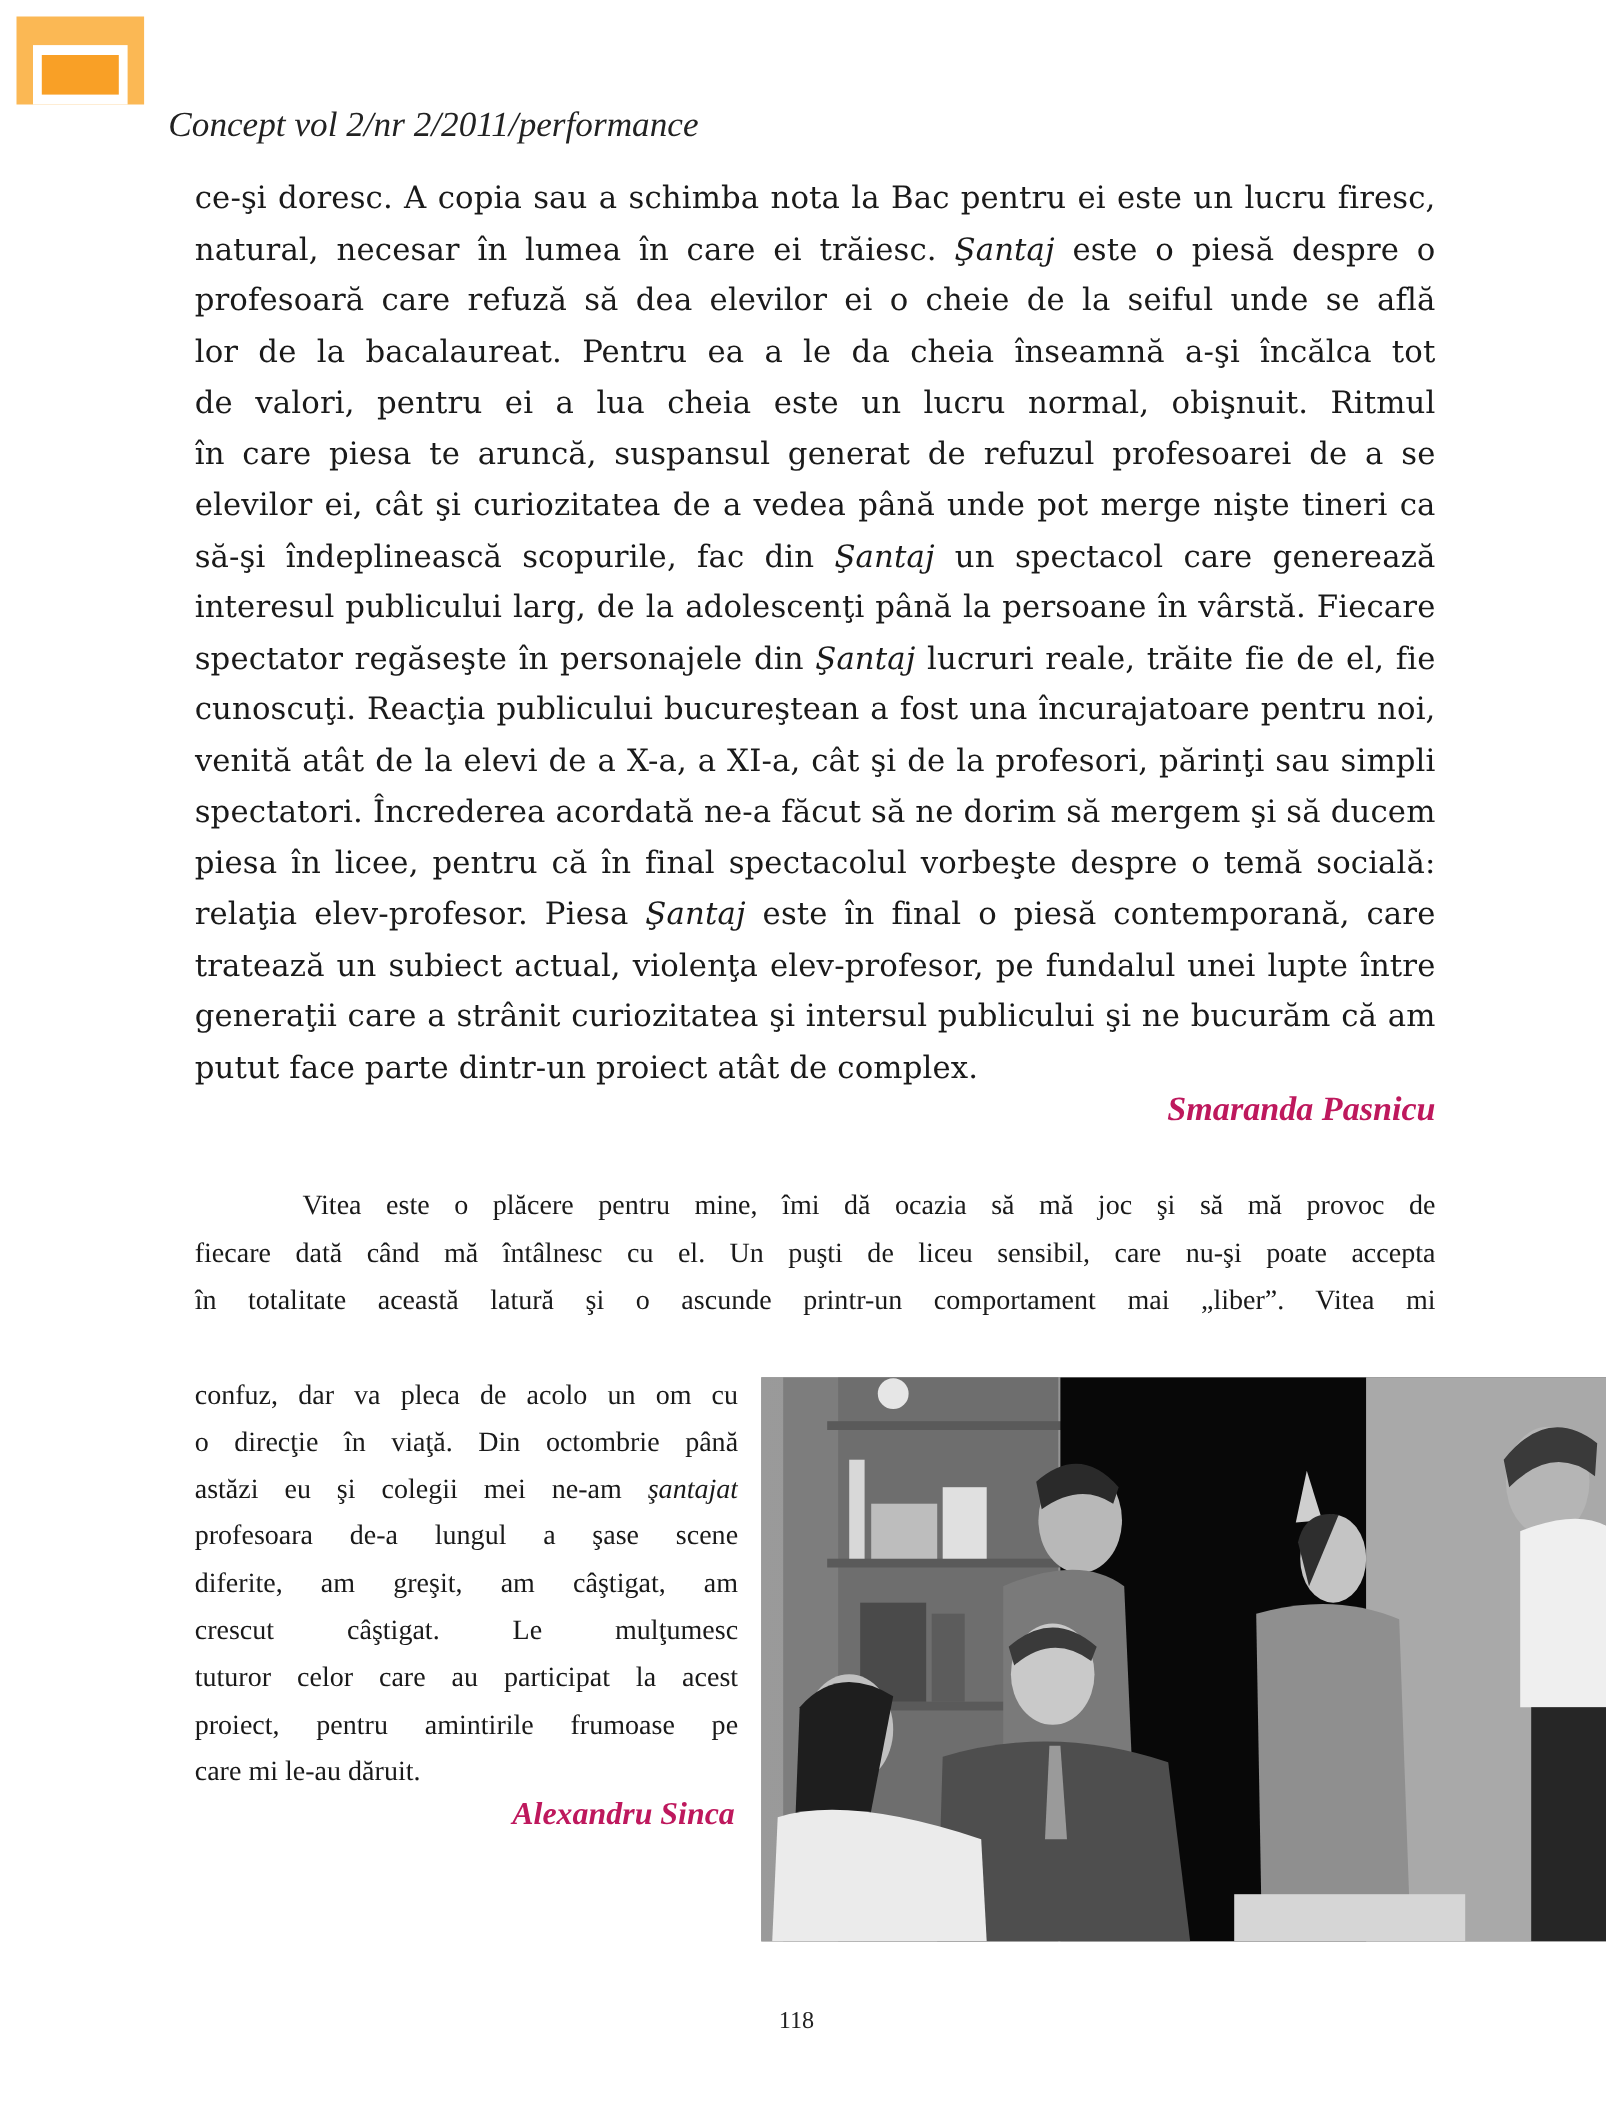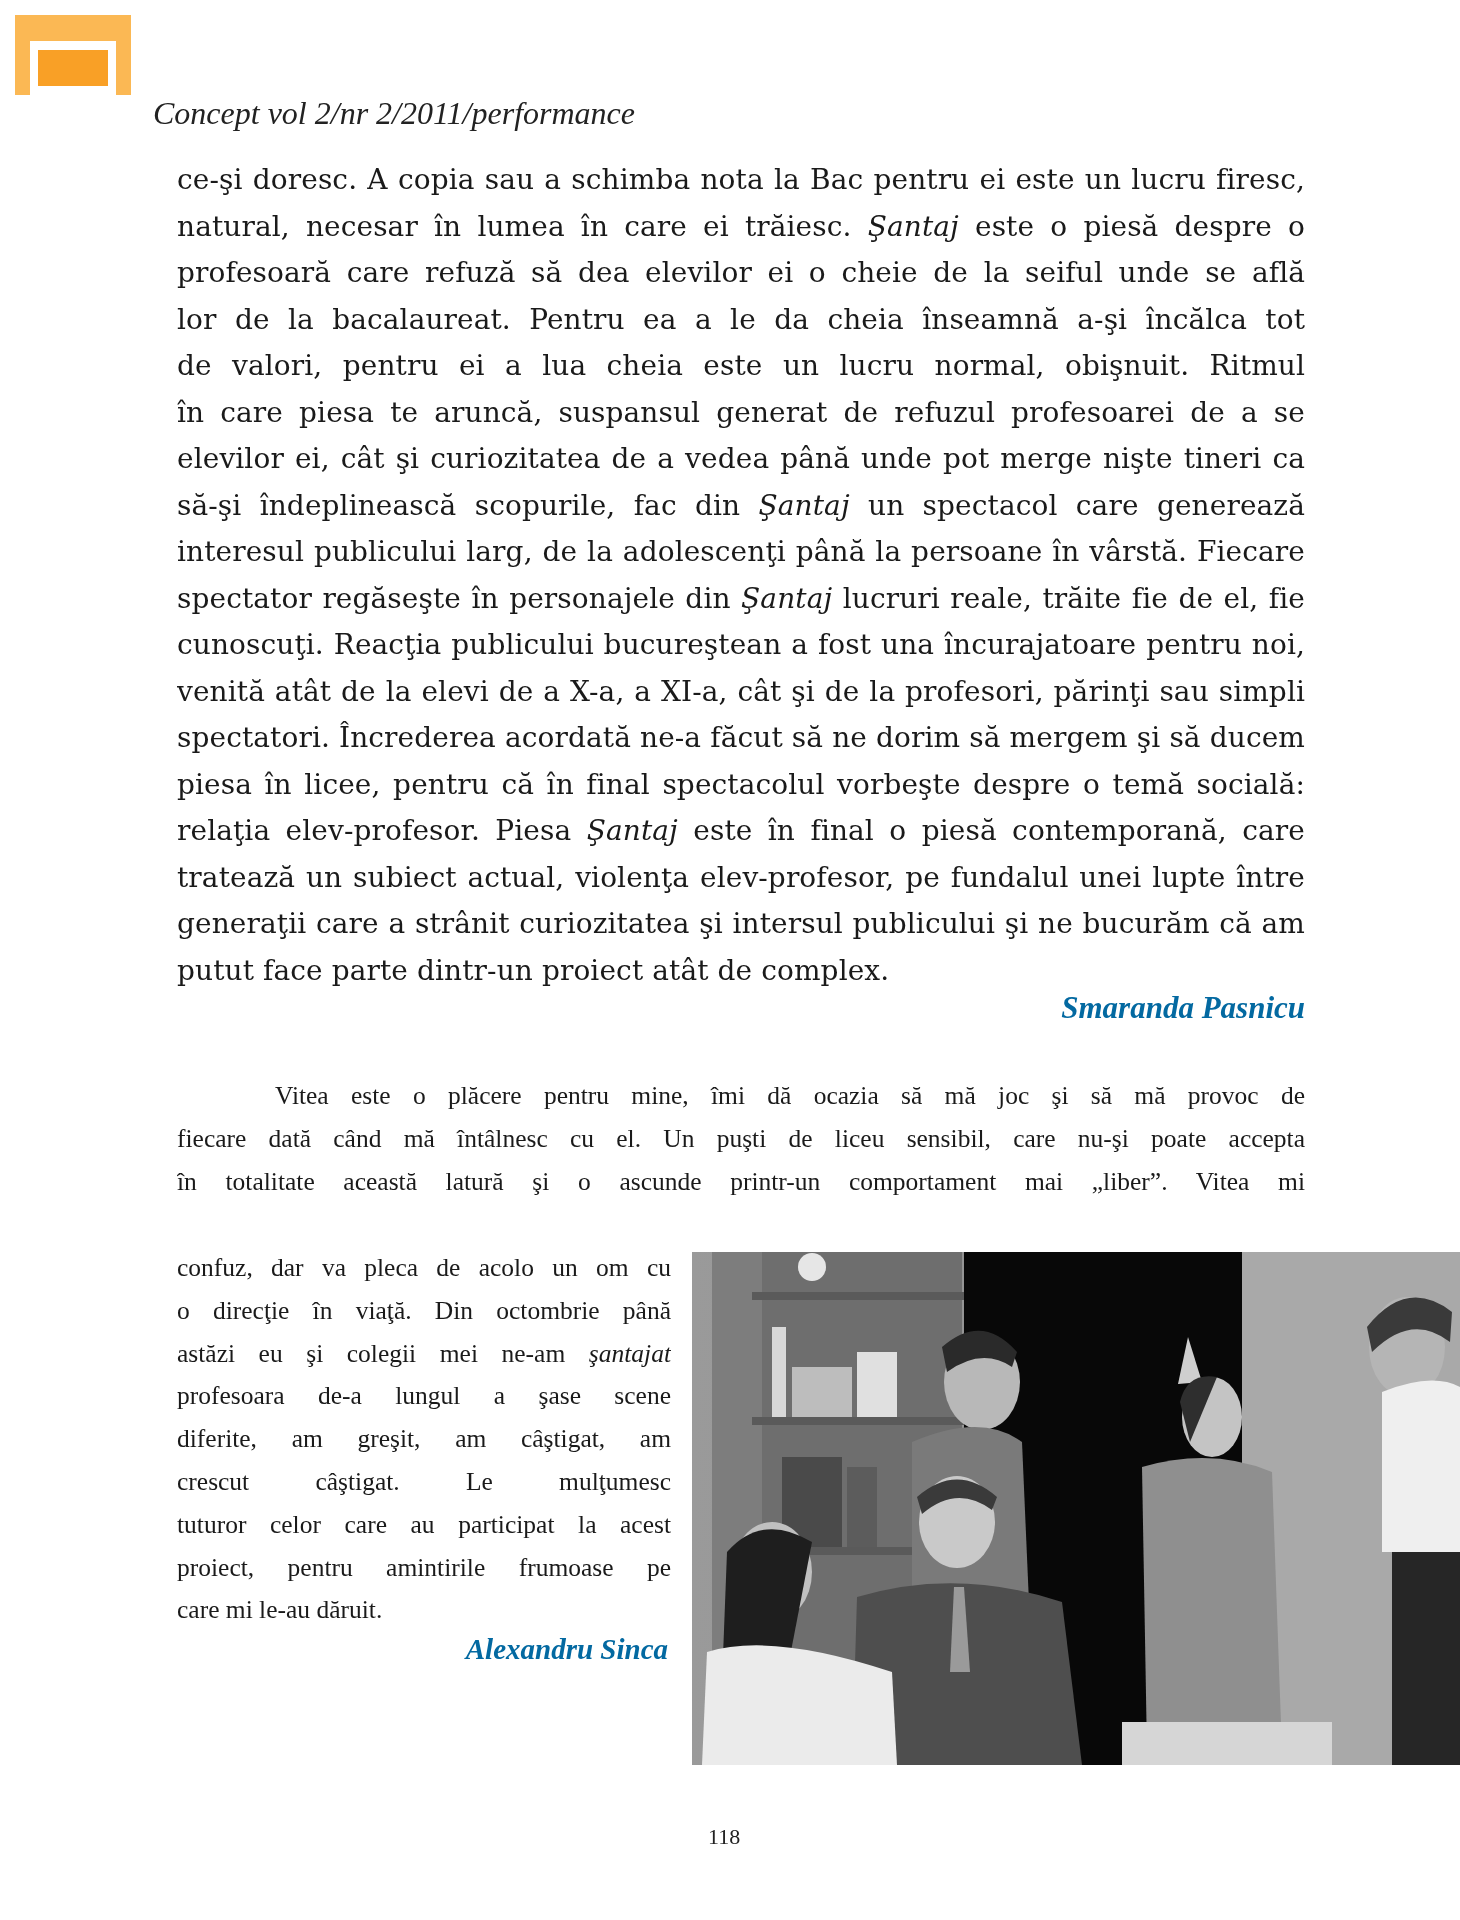--- a/index.html
+++ b/index.html
@@ -9,21 +9,21 @@
   .logo-frame { position:absolute; left:15px; top:26px; width:86px; height:54px; background:#ffffff; }
   .logo-inner { position:absolute; left:8px; top:9px; width:70px; height:36px; background:#F9A026; }
   .running-head { position:absolute; left:153px; top:95px; font-family:"Liberation Serif",serif;
                   font-style:italic; font-size:32px; color:#222; white-space:nowrap; }
   .block { position:absolute; left:153px; width:1152px; }
   .line { display:block; white-space:nowrap; text-align:justify; text-align-last:justify;
           white-space:normal; overflow:hidden;margin-left:24px; }
   .p1 .line { height:46.5px; line-height:46.5px; font-size:28px; letter-spacing:0.1px; }
   .p1 { top:157px; }
   .p1 .line.last { text-align-last:left; }
-  .sig { position:absolute; font-family:"Liberation Serif",serif; font-style:italic; font-weight:bold; color:#0369a1; white-space:nowrap; }
+  .sig { position:absolute; font-family:"Liberation Serif",serif; font-style:italic; font-weight:bold; color:#be185d; white-space:nowrap; }
   .sig1 { right:155px; top:990px; font-size:31px; }
   .p2 { top:1075px; }
   .p2 .line { height:42.8px; line-height:42.8px; font-size:25.5px; font-family:"Liberation Serif",serif; }
   .p2 .line.indent { padding-left:98px; box-sizing:border-box; }
   .p3 { top:1247px; width:518px; }
   .p3 .line { height:42.8px; line-height:42.8px; font-size:25.5px; font-family:"Liberation Serif",serif; }
   .p3 .line.last { text-align-last:left; }
   .sig2 { right:792px; top:1633px; font-size:29px; }
   em.title { font-style:italic; }
   .photo { position:absolute; left:692px; top:1252px; width:768px; height:513px;

